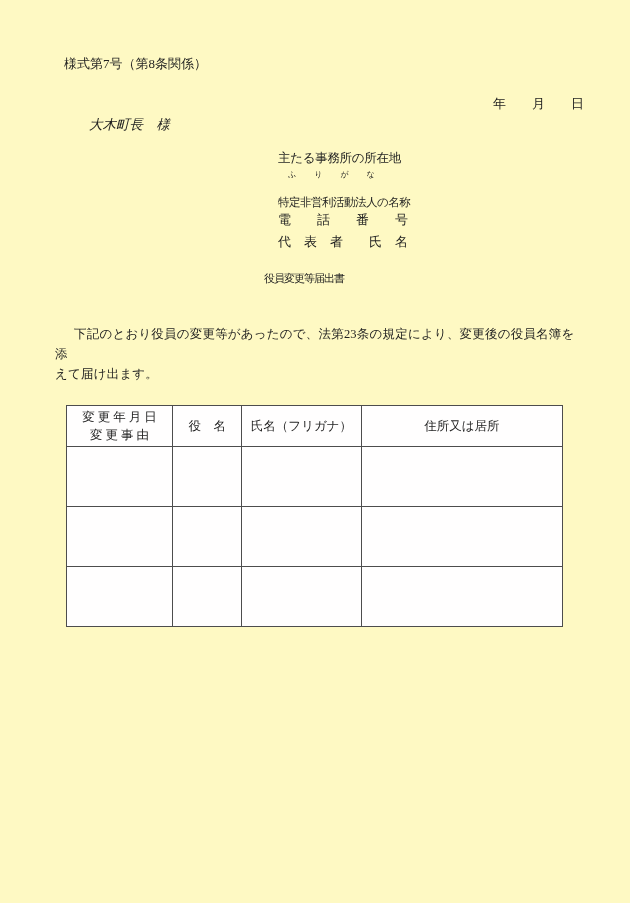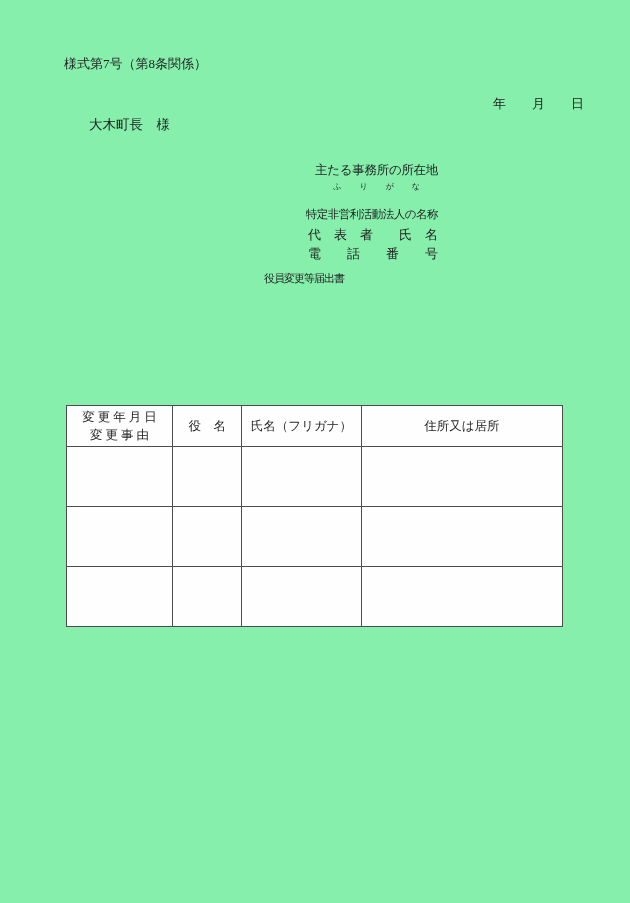--- a/index.html
+++ b/index.html
@@ -4,21 +4,21 @@
 <style>
   html, body {
     margin: 0;
     padding: 0;
     background: #ffffff;
   }
   .page {
     position: relative;
     width: 630px;
     height: 903px;
-    background: #86efac;
+    background: #fef9c3;
     overflow: hidden;
     font-family: "Liberation Serif", "DejaVu Serif", serif;
     color: #1f1f1f;
   }
   .form-number {
     position: absolute;
     left: 64px;
     top: 56px;
     font-size: 13px;
     line-height: 16px;
@@ -29,27 +29,27 @@
     top: 96px;
     font-size: 13px;
     line-height: 16px;
   }
   .addressee {
     position: absolute;
     left: 89px;
     top: 117px;
     font-size: 13.5px;
     line-height: 16px;
+    font-style: italic;
   }
   .applicant-block {
     position: absolute;
     left: 278px;
-    top: 162px;
+    top: 150px;
     width: 160px;
-    text-align: right;
   }
   .field-label {
     font-size: 13px;
     line-height: 16px;
   }
   .field-label.l1 {
     font-size: 12.5px;
     letter-spacing: -0.3px;
   }
   .furigana {
@@ -138,26 +138,28 @@
   <div class="form-number">様式第7号（第8条関係）</div>
 
   <div class="date-line">年　　月　　日</div>
 
   <div class="addressee">大木町長　様</div>
 
   <div class="applicant-block">
     <div class="field-label l1">主たる事務所の所在地</div>
     <div class="furigana">ふりがな</div>
     <div class="field-label l2">特定非営利活動法人の名称</div>
+    <div class="field-label l4">電　　話　　番　　号</div>
     <div class="field-label l3">代　表　者　　氏　名</div>
-    <div class="field-label l4">電　　話　　番　　号</div>
   </div>
 
   <div class="doc-title">役員変更等届出書</div>
 
+  <p class="body-text">下記のとおり役員の変更等があったので、法第23条の規定により、変更後の役員名簿を添
+えて届け出ます。</p>
 
   <table class="officer-table">
     <colgroup>
       <col class="col-change">
       <col class="col-role">
       <col class="col-name">
       <col class="col-addr">
     </colgroup>
     <thead>
       <tr>

